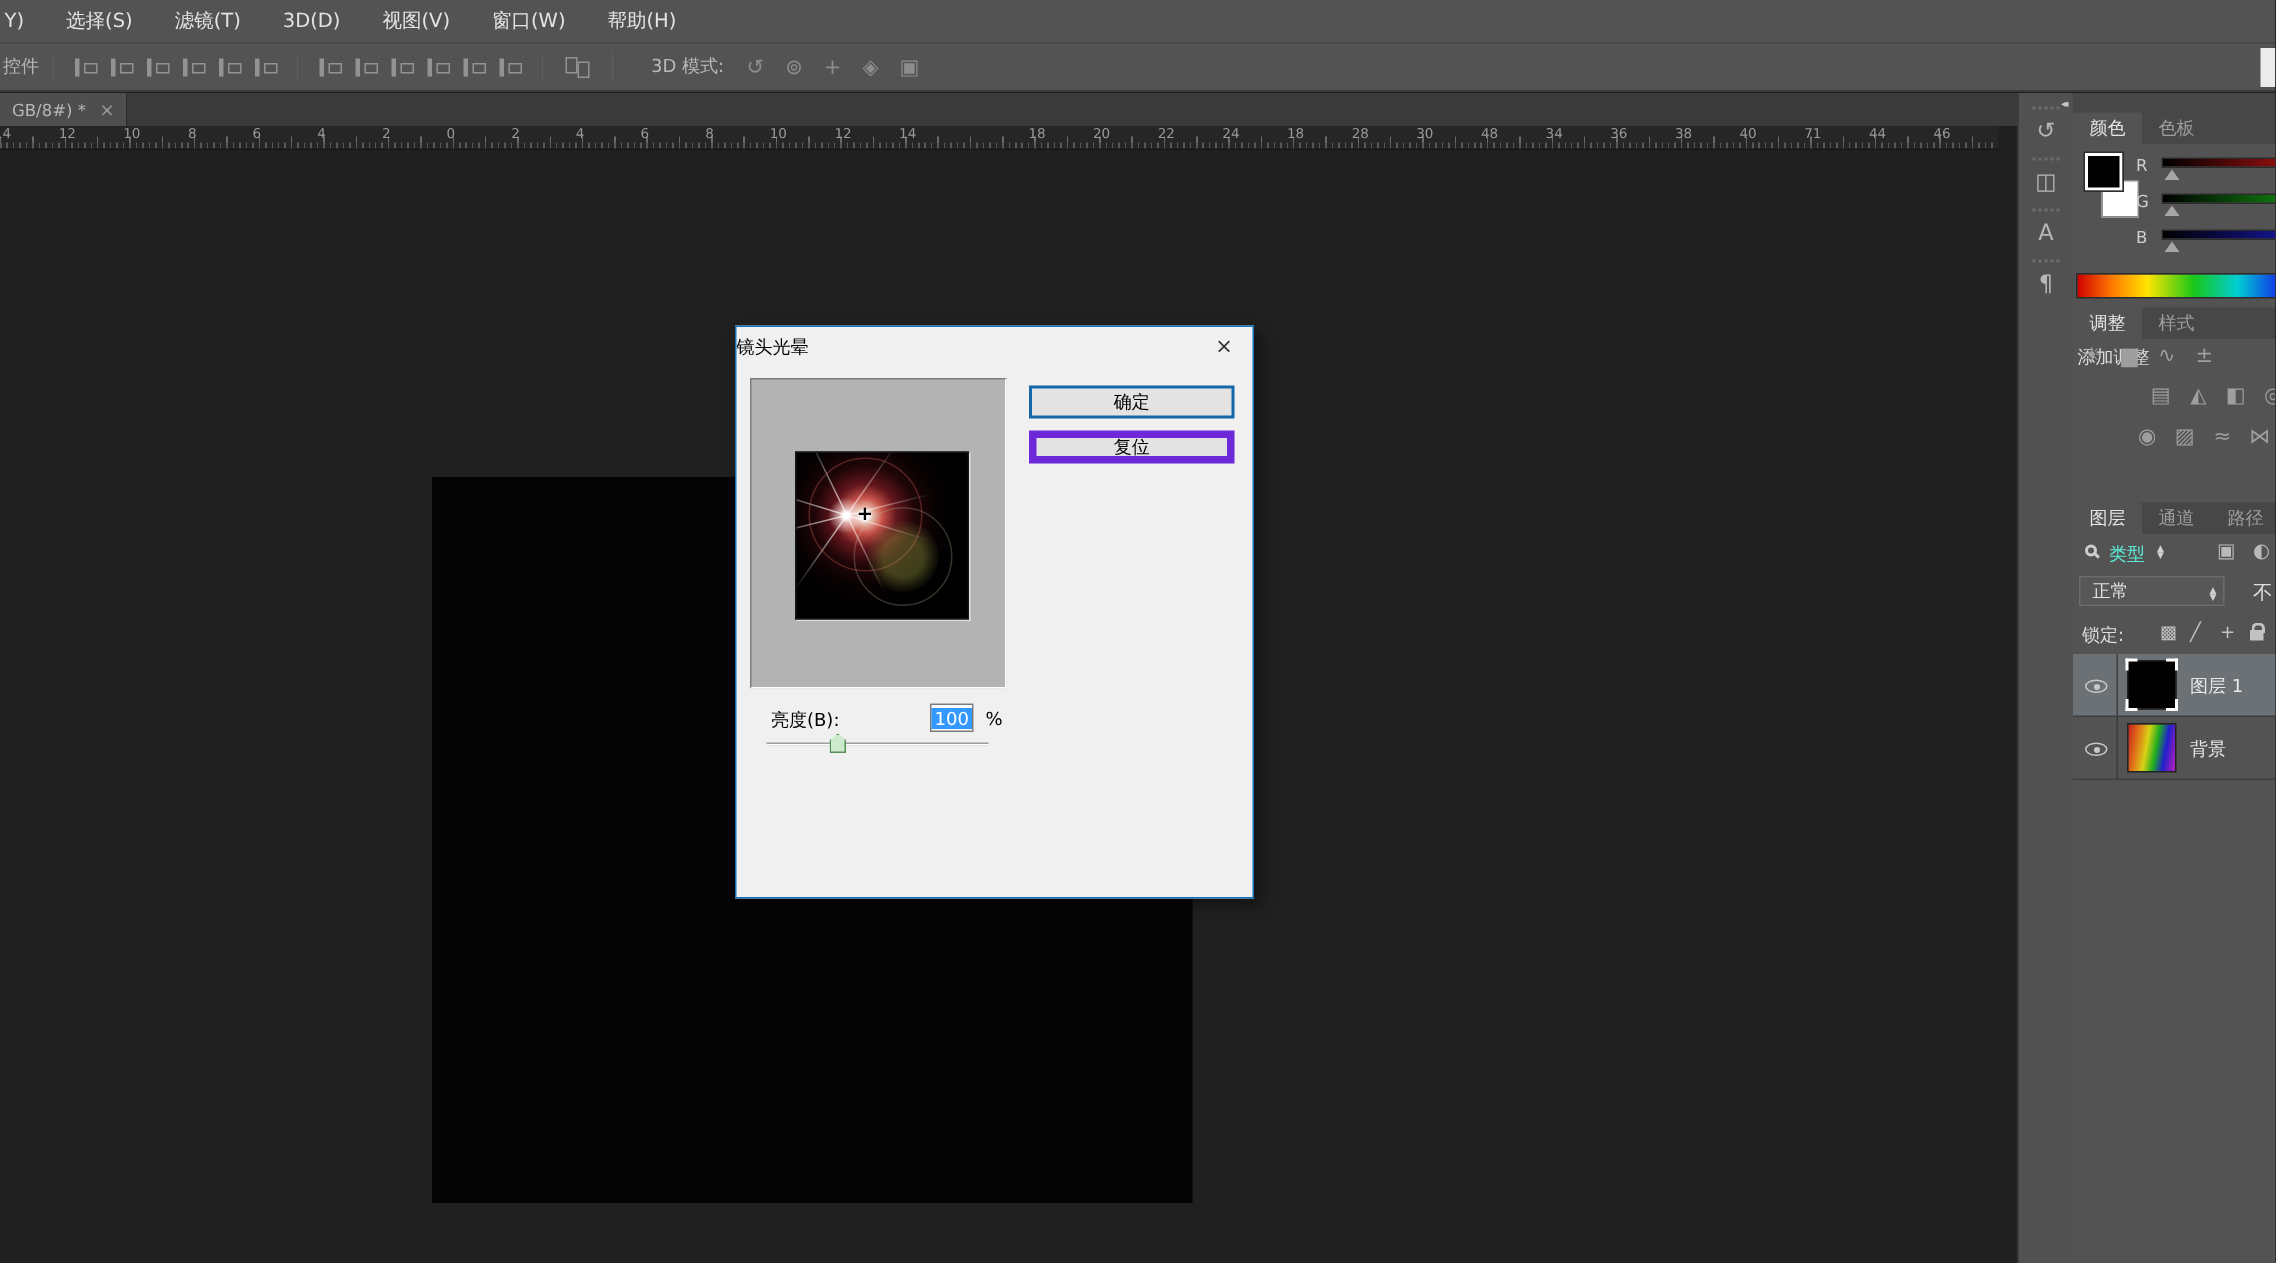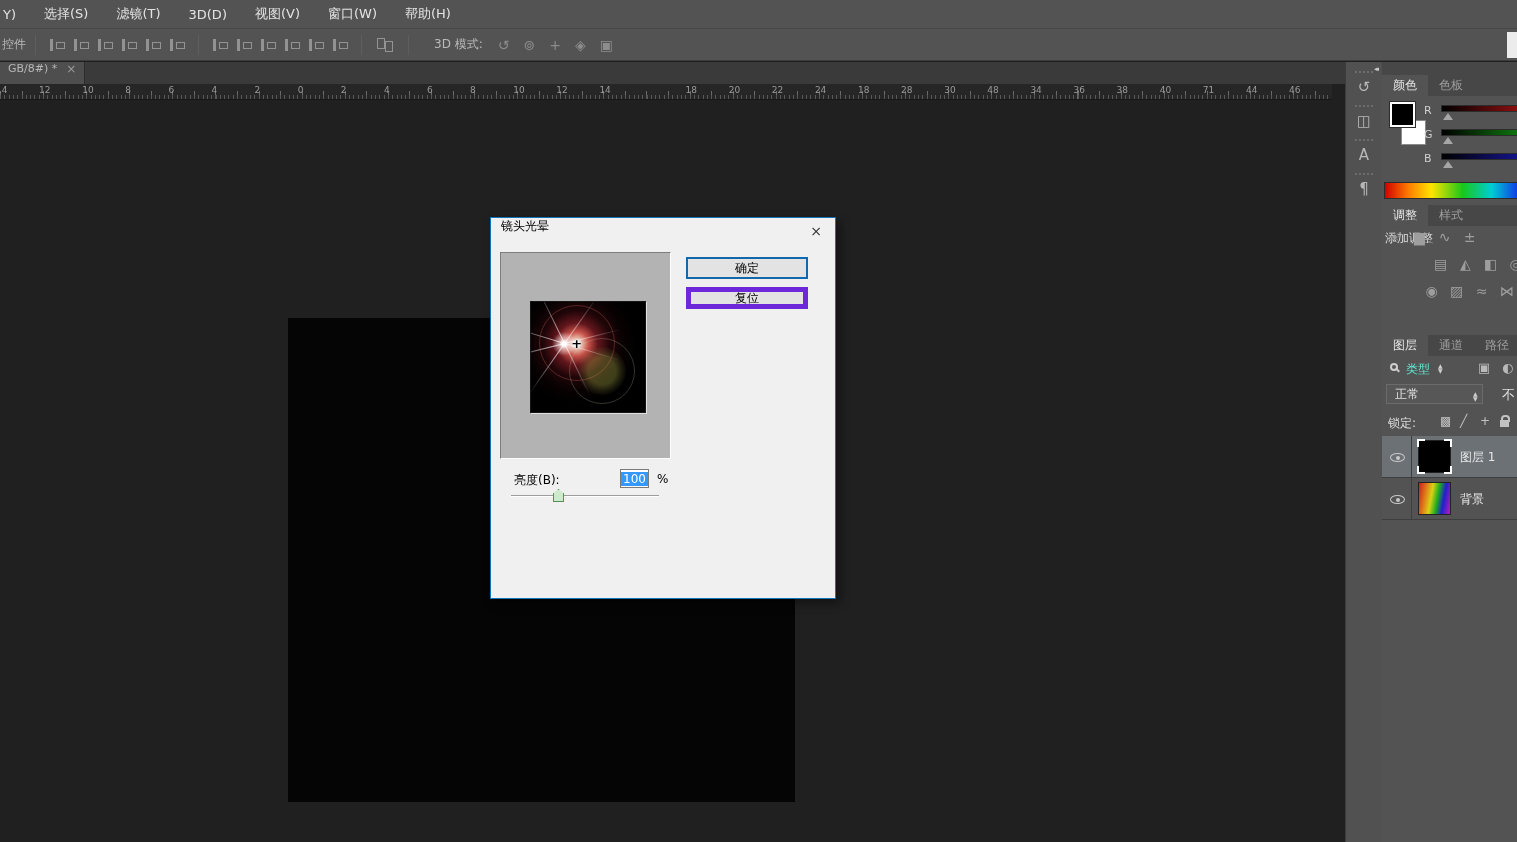--- a/index.html
+++ b/index.html
@@ -20,50 +20,50 @@
   .align-ico::after{content:"";position:absolute;left:6px;top:3px;width:7px;height:5px;border:1px solid #939393}
   .dist-ico{display:inline-block;width:16px;height:13px;margin:0 6px;position:relative}
   .dist-ico::before{content:"";position:absolute;left:0;top:0;width:6px;height:9px;border:1px solid #939393}
   .dist-ico::after{content:"";position:absolute;left:8px;top:3px;width:6px;height:9px;border:1px solid #939393}
   .mode-label{margin-left:16px;margin-right:8px}
   .mode-ico{font-size:14px;color:#8d8d8d;margin:0 7px}
   .ob-white{position:absolute;right:0;top:3px;width:10px;height:26px;background:#ececec}
 
   
   .tabbar{position:absolute;left:0;top:62px;width:1345px;height:22px;background:#3a3a3a}
-  .doc-tab{position:absolute;left:0;top:0;height:22px;display:flex;gap:9px;padding:0 8px;background:#4e4e4e;color:#b7b7b7;font-size:11px;border-right:1px solid #2c2c2c}
+  .doc-tab{position:absolute;left:0;top:0;height:22px;display:flex;align-items:center;gap:9px;padding:0 8px;background:#4e4e4e;color:#b7b7b7;font-size:11px;border-right:1px solid #2c2c2c}
   .tab-close{color:#9b9b9b;font-size:12px}
 
   
   .ruler{position:absolute;left:0;top:84px;width:1332px;height:16px;background:#262626;border-bottom:1px solid #171717;overflow:hidden}
   .ruler::after{content:"";position:absolute;left:0;right:0;bottom:0;height:4px;
     background:repeating-linear-gradient(90deg,#585858 0 1px,transparent 1px 4.31px)}
   .ruler::before{content:"";position:absolute;left:0;right:0;bottom:0;height:8px;
     background:repeating-linear-gradient(90deg,#6a6a6a 0 1px,transparent 1px 21.55px)}
   .rlabel{position:absolute;top:1px;font-size:9px;color:#9a9a9a}
 
   
   .canvas-image{position:absolute;left:288px;top:318px;width:507px;height:484px;background:#050505}
 
   
   .dialog{position:absolute;left:490px;top:217px;width:346px;height:382px;background:#f0f0f0;border:1px solid #1073bc;box-shadow:4px 4px 10px rgba(0,0,0,.45);font-size:12px;color:#000;z-index:20}
-  .dlg-title{position:absolute;left:0;top:0;right:0;height:26px;display:flex;padding:0 10px}
+  .dlg-title{position:absolute;left:0;top:0;right:0;height:26px;display:flex;align-items:center;padding:0 0}
   .dlg-close{position:absolute;right:10px;top:4px;width:18px;height:18px;text-align:center;line-height:18px;font-size:14px;color:#333}
   .preview{position:absolute;left:9px;top:34px;width:171px;height:207px;background:#b3b3b3;border-top:1px solid #7e7e7e;border-left:1px solid #7e7e7e;border-right:1px solid #fdfdfd;border-bottom:1px solid #fdfdfd}
   .thumb{position:absolute;left:29px;top:48px;width:116px;height:112px;background:#000;border:1px solid #161616;box-shadow:1px 1px 0 rgba(250,250,250,.65);overflow:hidden}
   .flayer{position:absolute;inset:0}
   .f-red{background:radial-gradient(circle at 40% 38%,rgba(255,255,255,.95) 0 3px,rgba(255,196,178,.9) 6px,rgba(233,96,86,.85) 12px,rgba(196,44,56,.5) 21px,rgba(128,22,32,.26) 33px,rgba(64,11,16,.13) 47px,transparent 60px)}
   .f-star{background:radial-gradient(circle at 29% 38%,#fff 0 2px,rgba(255,255,255,.55) 5px,transparent 12px)}
   .ray{position:absolute;left:-25%;top:37.5%;width:150%;height:1px;background:linear-gradient(90deg,transparent,rgba(255,255,255,.65) 30%,rgba(255,255,255,.65) 36%,transparent 70%);transform-origin:36% 50%}
   .r1{transform:rotate(17deg)} .r2{transform:rotate(-14deg)} .r3{transform:rotate(64deg)} .r4{transform:rotate(-55deg)}
   .f-ring{position:absolute;left:40%;top:37%;width:76px;height:76px;transform:translate(-50%,-50%);border-radius:50%;border:1px solid rgba(222,104,94,.32)}
   .ghost{position:absolute;left:62%;top:63%;width:48px;height:48px;transform:translate(-50%,-50%);border-radius:50%;background:radial-gradient(circle,rgba(172,182,74,.34) 0 40%,rgba(132,142,62,.16) 60%,transparent 75%)}
   .ghost-ring{position:absolute;left:62%;top:63%;width:66px;height:66px;transform:translate(-50%,-50%);border-radius:50%;border:1px solid rgba(192,182,152,.28)}
   .crosshair{position:absolute;left:40%;top:37%;transform:translate(-50%,-50%);font-size:13px;font-weight:bold;color:#000}
-  .btn{position:absolute;left:195px;width:122px;height:22px;display:flex;align-items:center;justify-content:center;background:#e3e3e3;font-size:12px}
+  .btn{position:absolute;left:195px;width:137px;height:22px;display:flex;align-items:center;justify-content:center;background:#e3e3e3;font-size:12px}
   .btn-ok{top:39px;border:2px solid #1467a8}
   .btn-reset{top:69px;border:5px solid #6d28d9}
   .bright-label{position:absolute;left:23px;top:254px}
   .bright-field{position:absolute;left:129px;top:251px;width:29px;height:19px;background:#fff;border:1px solid #7b7b7b;display:flex;align-items:center;justify-content:center}
   .bright-field span{background:#3399ff;color:#fff;padding:0 2px;font-size:12px}
   .pct{position:absolute;left:166px;top:254px}
   .slider-track{position:absolute;left:20px;top:277px;width:148px;height:2px;background:#9d9d9d;border-bottom:1px solid #fff}
   .slider-thumb{position:absolute;left:62px;top:271px;width:11px;height:13px;background:#cdeacd;border:1px solid #568f56;clip-path:polygon(50% 0,100% 35%,100% 100%,0 100%,0 35%)}
   .group{position:absolute;left:13px;top:298px;width:165px;height:76px;border:1px solid #b3b3b3;box-shadow:1px 1px 0 #fdfdfd}
   .legend{position:absolute;top:-8px;left:8px;background:#f0f0f0;padding:0 3px}

